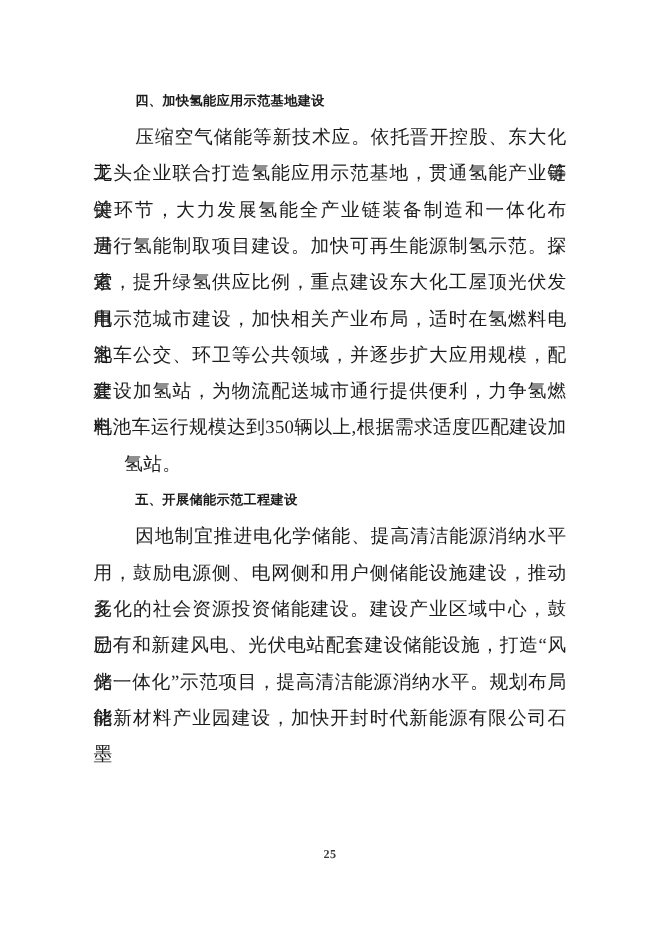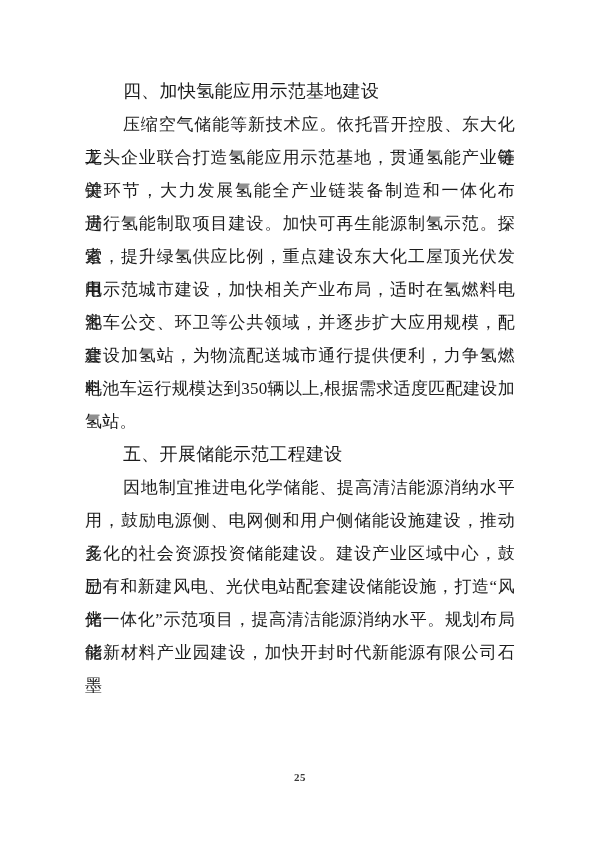--- a/index.html
+++ b/index.html
@@ -32,27 +32,28 @@
   .justify {
     white-space: normal;
     text-align: justify;
     text-align-last: justify;
     text-justify: inter-ideograph;
   }
   .indent {
     text-indent: 38px;
   }
   .heading {
-    font-weight: normal;
+    font-weight: bold;
     text-indent: 38px;
-    font-size: 18px;
+    font-size: 12px;
   }
   .last-line {
     text-align: left;
     text-align-last: left;
+    margin-left: 28px;
   }
   .pagenum {
     position: absolute;
     left: 0;
     top: 771px;
     width: 100%;
     text-align: center;
     font-size: 11px;
     color: #3a3a3a;
     letter-spacing: 0.5px;

